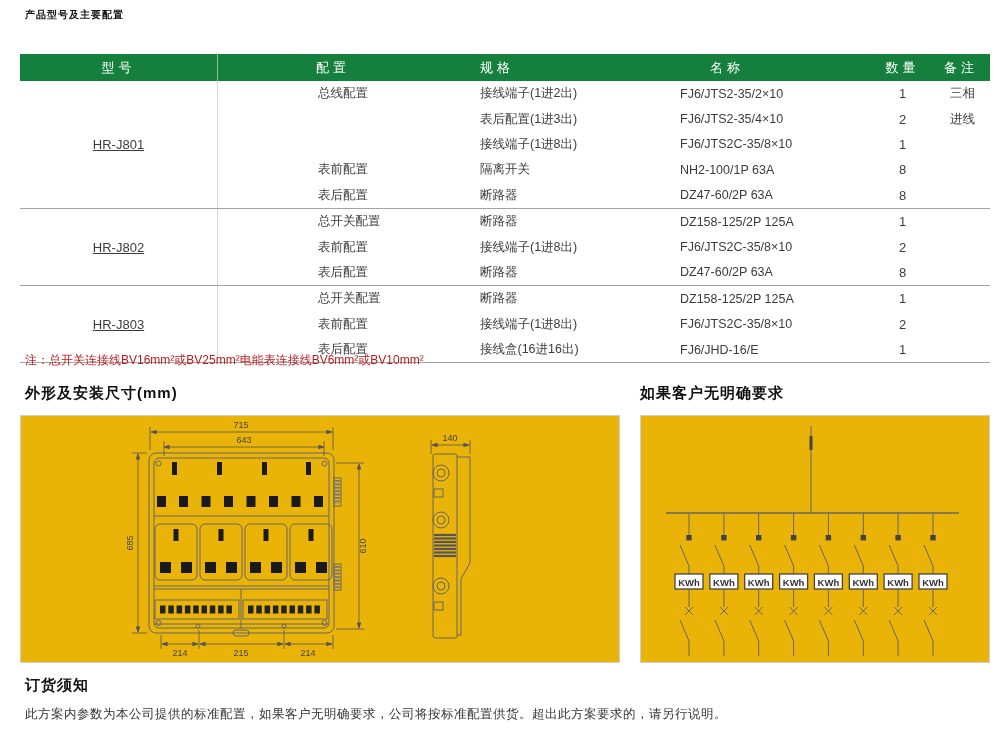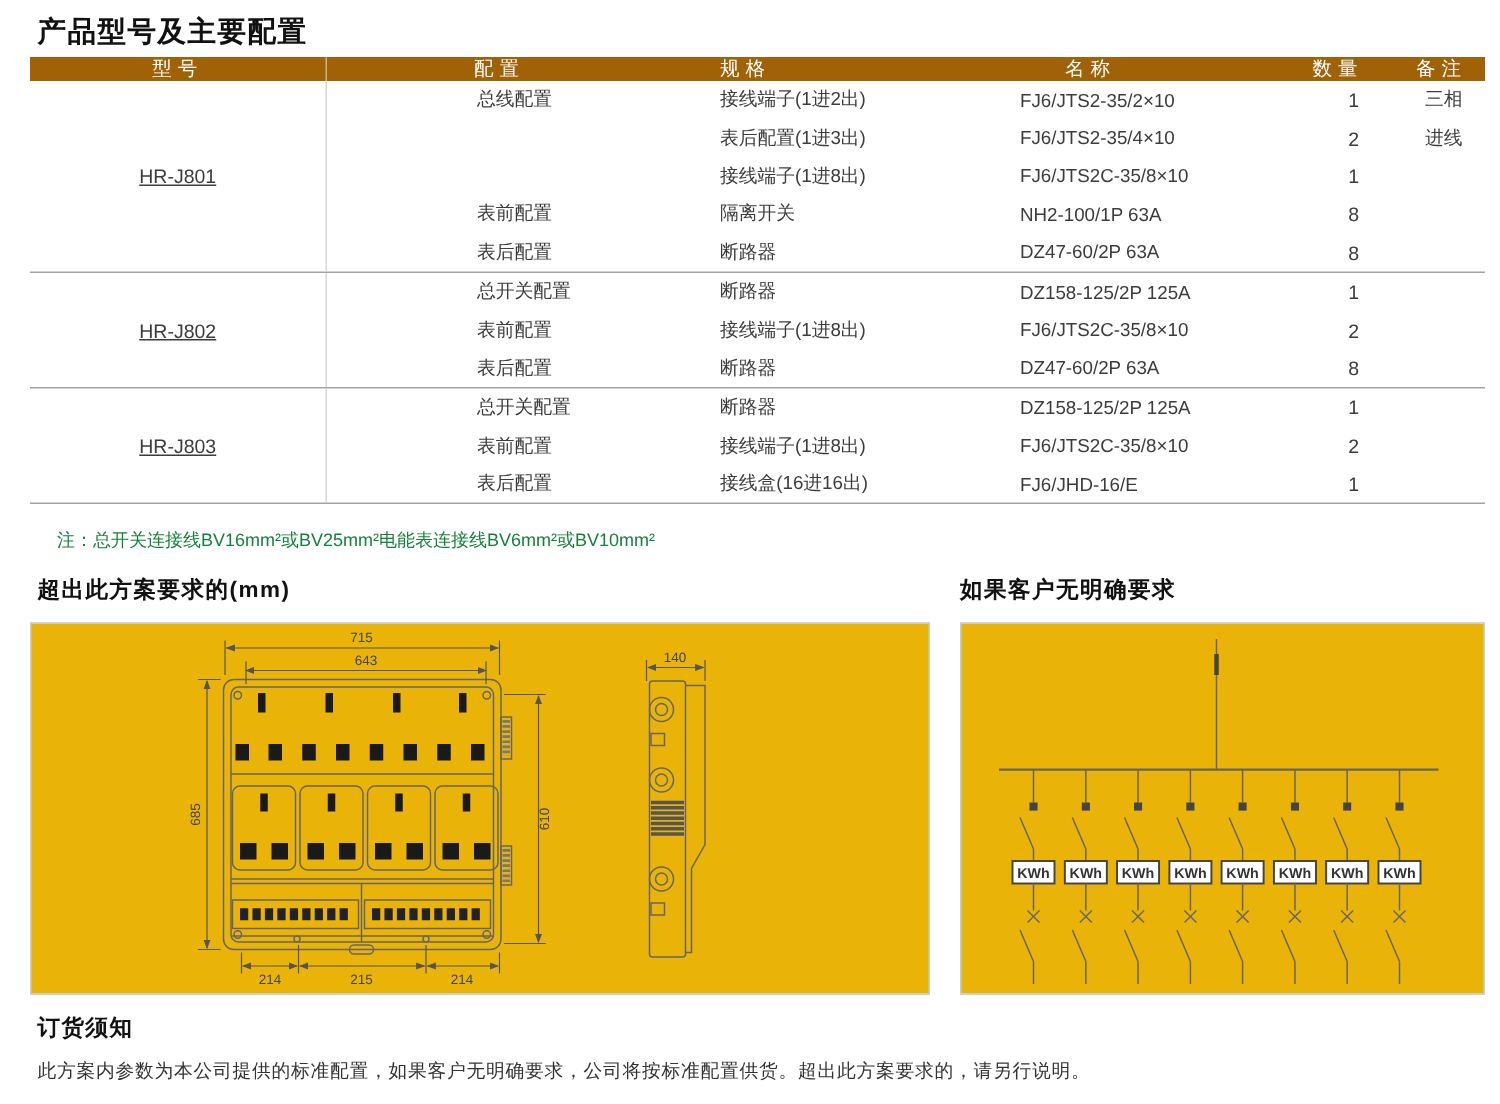--- a/index.html
+++ b/index.html
@@ -1,43 +1,43 @@
 <!DOCTYPE html>
 <html><head>
 <meta charset="utf-8">
 <style>
   html,body{margin:0;padding:0;background:#fff;font-family:"Liberation Sans","DejaVu Sans",sans-serif;}
   .page{position:relative;width:1000px;height:736px;background:#fff;overflow:hidden;color:#333;}
-  .page-title{position:absolute;left:25px;top:8px;font-size:19px;font-weight:bold;color:#111;letter-spacing:1px;}
+  .page-title{position:absolute;left:25px;top:8px;font-size:10px;font-weight:bold;color:#111;letter-spacing:1px;}
 
   
   .spec-table{position:absolute;left:20px;top:38px;width:970px;font-size:12.5px;color:#3c3c3c;}
-  .thead{display:flex;height:16px;background:#a16207;color:#fff;font-size:13px;align-items:center;}
+  .thead{display:flex;height:27px;background:#15803d;color:#fff;font-size:13px;align-items:center;margin-top:16px;}
   .hc{letter-spacing:4px;box-sizing:border-box;}
   .h-model{width:198px;height:100%;display:flex;align-items:center;justify-content:center;border-right:1px solid rgba(255,255,255,.5);}
   .h-config{width:230px;text-align:center;}
   .h-name{width:200px;padding-left:35px;}
   .h-spec{width:227px;padding-left:32px;}
-  .h-qty{width:55px;text-align:left;}
+  .h-qty{width:55px;text-align:center;}
   .h-remark{width:60px;padding-left:14px;}
 
   #table-body{border-bottom:1px solid #a3a3a3;}
   .tgroup{display:flex;}
   .tgroup + .tgroup{border-top:1px solid #a3a3a3;}
   .c-model{width:198px;display:flex;align-items:center;justify-content:center;border-right:1px solid #d6d6d6;box-sizing:border-box;font-size:13px;color:#3c3c3c;text-decoration:underline;}
   .rows{flex:1;}
   .trow{display:flex;height:25.4px;align-items:center;}
   .trow > div{box-sizing:border-box;}
   .c-config{width:230px;padding-left:100px;}
   .c-name{width:200px;padding-left:32px;}
   .c-spec{width:227px;padding-left:32px;}
   .c-qty{width:55px;text-align:center;font-size:13px;}
   .c-remark{width:60px;padding-left:20px;}
 
-  .table-note{position:absolute;left:25px;top:352px;font-size:12px;color:#15803d;margin-left:13px;}
+  .table-note{position:absolute;left:25px;top:352px;font-size:12px;color:#b91c1c;}
 
   .sec-title{position:absolute;top:384px;font-size:15px;font-weight:bold;color:#111;letter-spacing:1px;}
   .sec-title.left{left:25px;} .sec-title.right{left:640px;}
 
   .panel{position:absolute;top:415px;height:248px;border:1px solid #c9ced2;background:#eab308;box-sizing:border-box;}
   .panel-left{left:20px;width:600px;}
   .panel-right{left:640px;width:350px;}
 
   .order-title{position:absolute;left:25px;top:676px;font-size:15px;font-weight:bold;color:#111;letter-spacing:1px;}
   .order-text{position:absolute;left:25px;top:706px;font-size:12.5px;color:#333;letter-spacing:.5px;}
@@ -155,21 +155,21 @@
               <div class="c-qty">1</div>
               <div class="c-remark"></div>
             </div>
           </div>
         </div>
       </div>
   </div>
 
   <div class="table-note">注：总开关连接线BV16mm²或BV25mm²电能表连接线BV6mm²或BV10mm²</div>
 
-  <div class="sec-title left">超出此方案要求的(mm)</div>
+  <div class="sec-title left">外形及安装尺寸(mm)</div>
   <div class="sec-title right">如果客户无明确要求</div>
 
   <div class="panel panel-left">
     <svg width="598" height="246" viewBox="0 0 598 246">
       <defs>
         <marker id="arr" viewBox="0 0 8 6" refX="7" refY="3" markerWidth="8" markerHeight="6" orient="auto-start-reverse">
           <path d="M0,0 L8,3 L0,6 z" fill="#555"></path>
         </marker>
       </defs>
 

